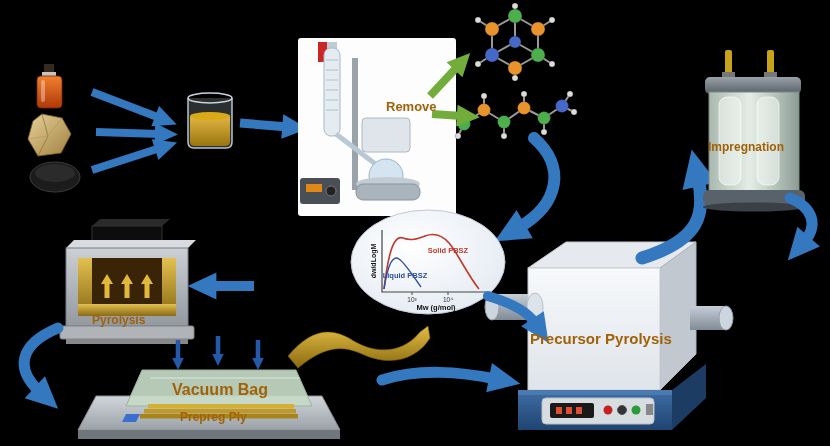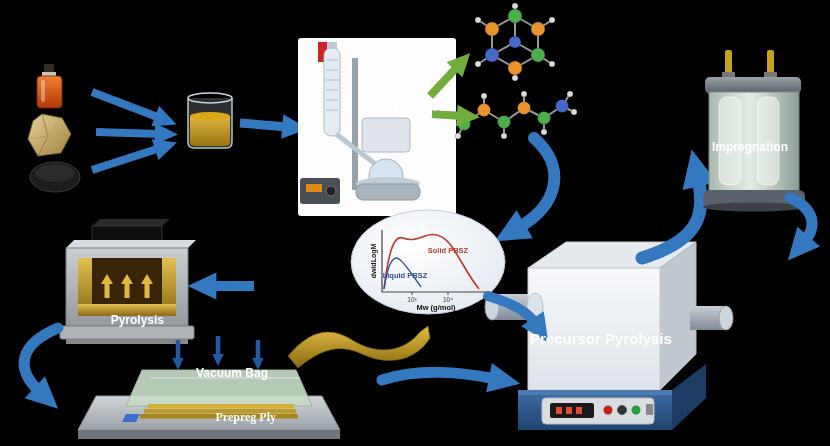--- a/index.html
+++ b/index.html
@@ -1,25 +1,25 @@
 <!DOCTYPE html>
 <html><head>
 <meta charset="utf-8">
 <style>
   html,body{margin:0;padding:0;background:#000;}
   .stage{position:relative;width:830px;height:446px;background:#000;overflow:hidden;
          font-family:"Liberation Sans",sans-serif;}
   .stage svg.layer{position:absolute;left:0;top:0;}
-  .lbl{position:absolute;font-weight:bold;color:#ffffff;text-align:right;line-height:1.1;
+  .lbl{position:absolute;font-weight:bold;color:#a16207;text-align:left;line-height:1.1;
        font-family:"Liberation Sans",sans-serif;white-space:nowrap;}
   #lbl-remove{left:386px;top:100px;width:60px;font-size:13px;}
   #lbl-impregnation{left:708px;top:141px;width:80px;font-size:12px;}
   #lbl-precursor{left:92px;top:314px;width:72px;font-size:12px;}
-  #lbl-vacuum{left:172px;top:367px;width:96px;font-size:12px;}
-  #lbl-prepreg{left:180px;top:411px;width:96px;font-size:12px;font-family:Liberation Serif, serif;}
+  #lbl-vacuum{left:172px;top:381px;width:96px;font-size:16px;}
+  #lbl-prepreg{left:180px;top:411px;width:96px;font-size:12px;}
   #lbl-pyro{left:530px;top:331px;width:132px;font-size:15px;}
   svg text{font-family:"Liberation Sans",sans-serif;}
 </style>
 </head>
 <body>
 
 <div class="stage">
 
 <svg class="layer" width="830" height="446" viewBox="0 0 830 446">
   <defs>

